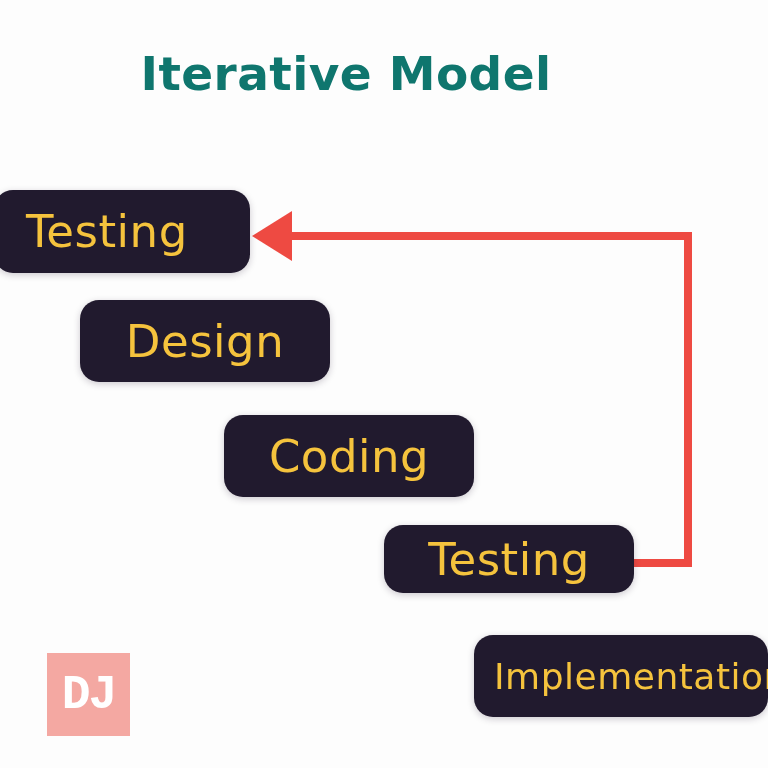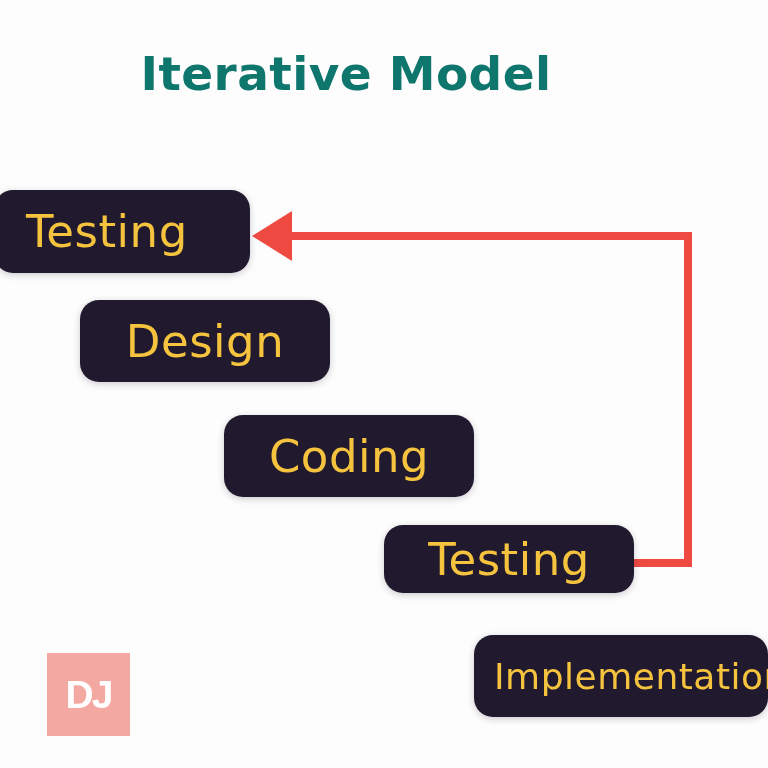--- a/index.html
+++ b/index.html
@@ -109,23 +109,23 @@
     position:absolute;
     left:47px; top:653px;
     width:83px; height:83px;
     background:#f4a8a2;
     display:flex;
     align-items:center;
     justify-content:center;
   }
   .logo-text {
     color:#ffffff;
-    font-family:Liberation Sans, sans-serif;
+    font-family:Liberation Mono, monospace;
     font-weight:bold;
-    font-size:39px;
+    font-size:48px;
     letter-spacing:-2px;
     line-height:1;
   }
 </style>
 </head>
 <body>
 
 <div id="stage">
 
   <div class="title">Iterative Model</div>

